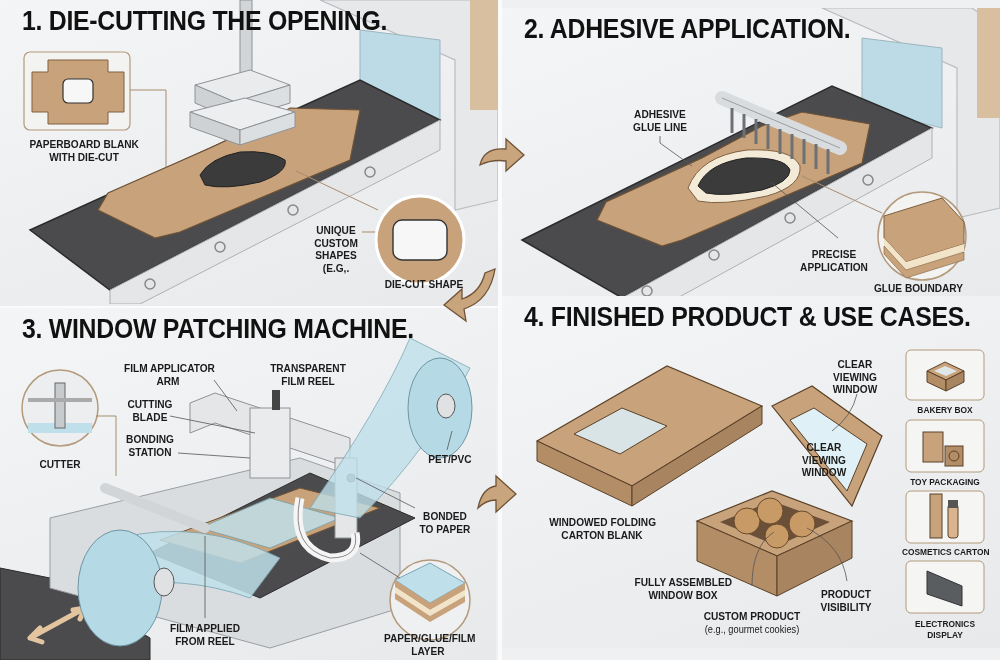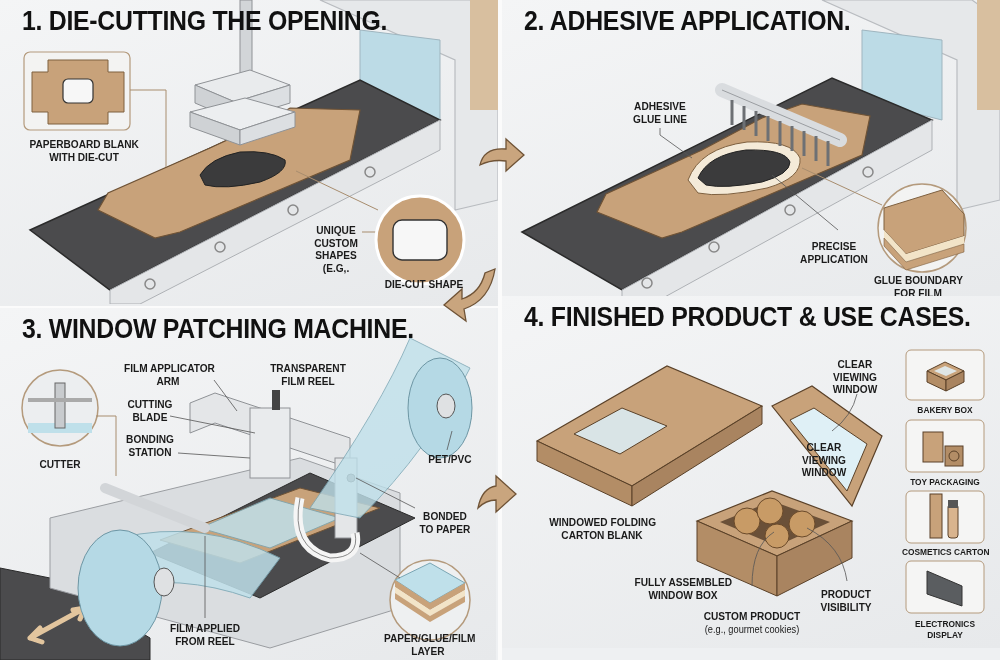--- a/index.html
+++ b/index.html
@@ -1,20 +1,20 @@
 <!DOCTYPE html>
 <html><head>
 <meta charset="utf-8">
 <style>
   * { box-sizing: border-box; margin: 0; padding: 0; }
   html, body { width: 1000px; height: 660px; overflow: hidden; background: #eef0f2; }
   body { font-family: "Liberation Sans", "DejaVu Sans", sans-serif; position: relative; }
   .panel { position: absolute; overflow: hidden; background: linear-gradient(160deg, #f4f5f6 0%, #e7e9eb 100%); }
   #p1 { left: 0; top: 0; width: 498px; height: 306px; }
-  #p2 { left: 502px; top: 0; width: 498px; height: 331px; }
+  #p2 { left: 502px; top: 8px; width: 498px; height: 331px; }
   #p3 { left: 0; top: 308px; width: 496px; height: 352px; }
   #p4 { left: 502px; top: 296px; width: 498px; height: 352px; }
   .divider-h { position: absolute; left: 0; top: 304px; width: 1000px; height: 4px; background: #fbfbfb; }
   .divider-v { position: absolute; left: 498px; top: 0; width: 4px; height: 660px; background: #fbfbfb; }
   .title { position: absolute; left: 22px; top: 6px; font-weight: 900; font-size: 27px; color: #111; letter-spacing: -0.3px; transform: scaleX(0.92); transform-origin: left top; white-space: nowrap; font-family: "Liberation Sans", sans-serif; }
   .lbl { position: absolute; font-weight: 700; font-size: 11.5px; line-height: 12.5px; color: #1a1a1a; text-align: center; text-transform: uppercase; transform: scaleX(0.88); transform-origin: center top; white-space: nowrap; font-family: "Liberation Sans", sans-serif; }
   .lbl.small { font-size: 9.5px; line-height: 11px; }
   .lbl .sub { display: block; text-transform: none; font-weight: 400; font-size: 10.5px; }
   svg.art { position: absolute; left: 0; top: 0; }
   .arrow { position: absolute; }

